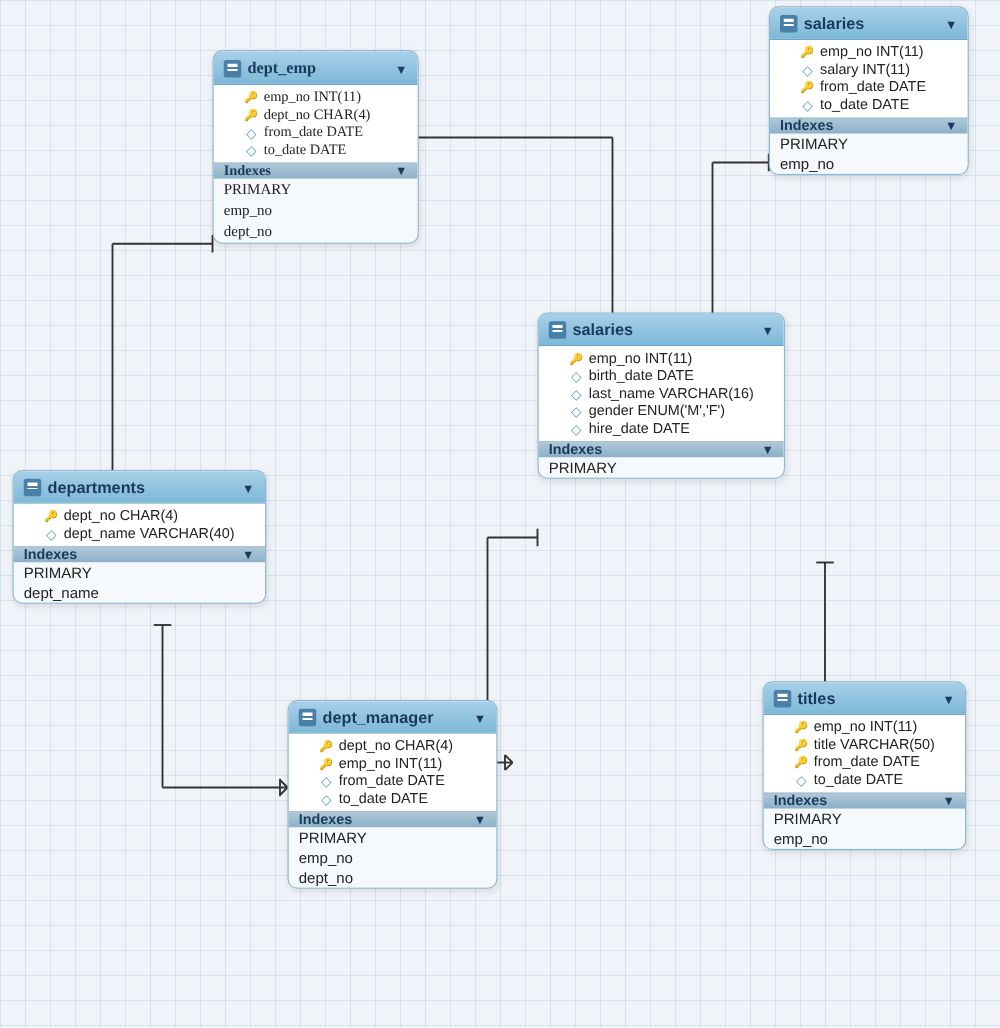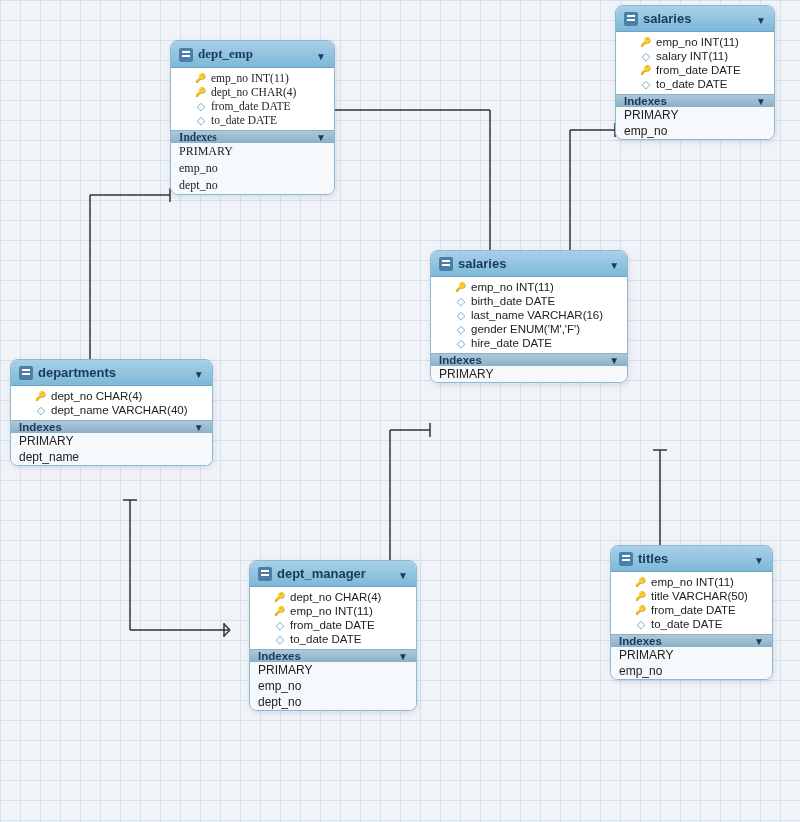--- a/index.html
+++ b/index.html
@@ -266,21 +266,21 @@
       <span>hire_date DATE</span>
     </div>
   </div>
   <div class="indexes-header">
     <span>Indexes</span>
     <span class="chevron">▼</span>
   </div>
   <div class="index-row">PRIMARY</div>
 </div>
 
-<div class="table-box" style="left:10px; top:359px; min-width:170px;">
+<div class="table-box" style="left:10px; top:376px; min-width:170px;">
   <div class="table-header">
     <div class="table-icon"></div>
     <span class="table-title">departments</span>
     <span class="chevron">▼</span>
   </div>
   <div class="table-fields">
     <div class="field-row">
       <span class="field-icon" style="color:#c8a020; font-size:9px;">🔑</span>
       <span>dept_no CHAR(4)</span>
     </div>
@@ -290,21 +290,21 @@
     </div>
   </div>
   <div class="indexes-header">
     <span>Indexes</span>
     <span class="chevron">▼</span>
   </div>
   <div class="index-row">PRIMARY</div>
   <div class="index-row">dept_name</div>
 </div>
 
-<div class="table-box" style="left:230px; top:560px; min-width:168px;margin-left:19px;">
+<div class="table-box" style="left:230px; top:560px; min-width:168px;">
   <div class="table-header">
     <div class="table-icon"></div>
     <span class="table-title">dept_manager</span>
     <span class="chevron">▼</span>
   </div>
   <div class="table-fields">
     <div class="field-row">
       <span class="field-icon icon-key"></span>
       <span>dept_no CHAR(4)</span>
     </div>

